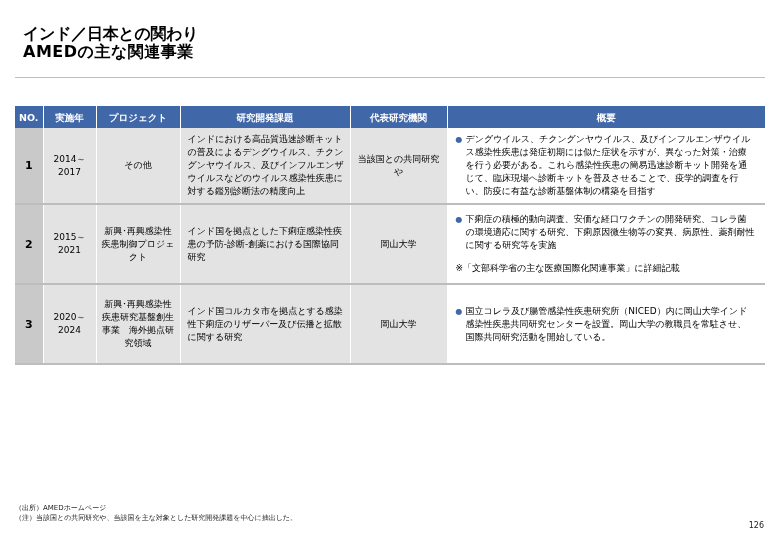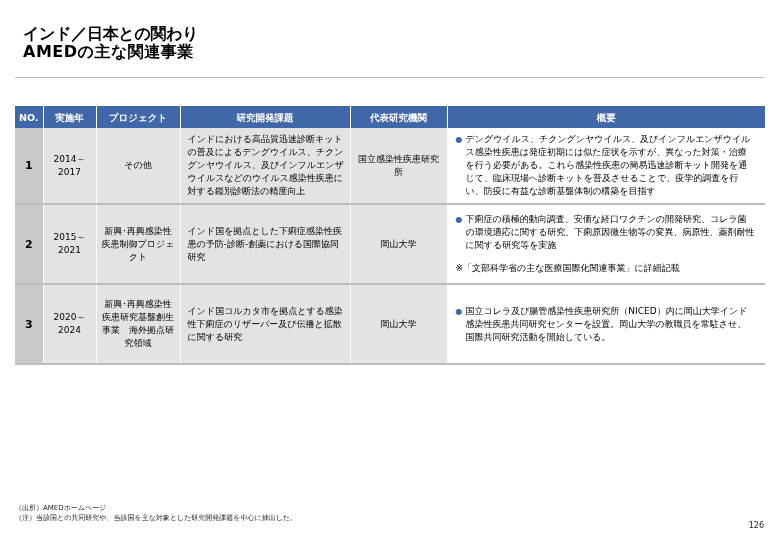--- a/index.html
+++ b/index.html
@@ -81,21 +81,21 @@
   </thead>
   <tbody>
     <tr class="row r1">
       <td class="no">1</td>
       <td>
         <div>2014～</div>
         <div>2017</div>
       </td>
       <td>その他</td>
       <td class="topic">インドにおける高品質迅速診断キットの普及によるデングウイルス、チクングンヤウイルス、及びインフルエンザウイルスなどのウイルス感染性疾患に対する鑑別診断法の精度向上</td>
-      <td>国立感染性疾患研究所</td>
+      <td>当該国との共同研究や</td>
       <td class="summary">
         <div class="bullet-line">
           <span class="bullet">●</span>
           <span class="bullet-text">デングウイルス、チクングンヤウイルス、及びインフルエンザウイルス感染性疾患は発症初期には似た症状を示すが、異なった対策・治療を行う必要がある。これら感染性疾患の簡易迅速診断キット開発を通じて、臨床現場へ診断キットを普及させることで、疫学的調査を行い、防疫に有益な診断基盤体制の構築を目指す</span>
         </div>
       </td>
     </tr>
     <tr class="row r2">
       <td class="no">2</td>
       <td>

